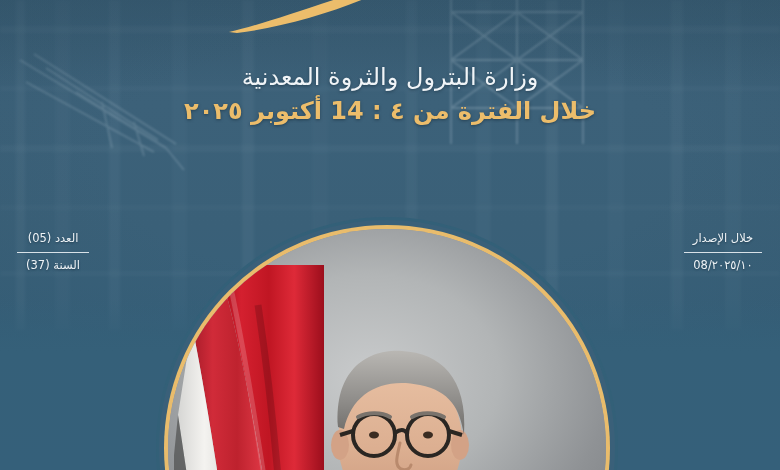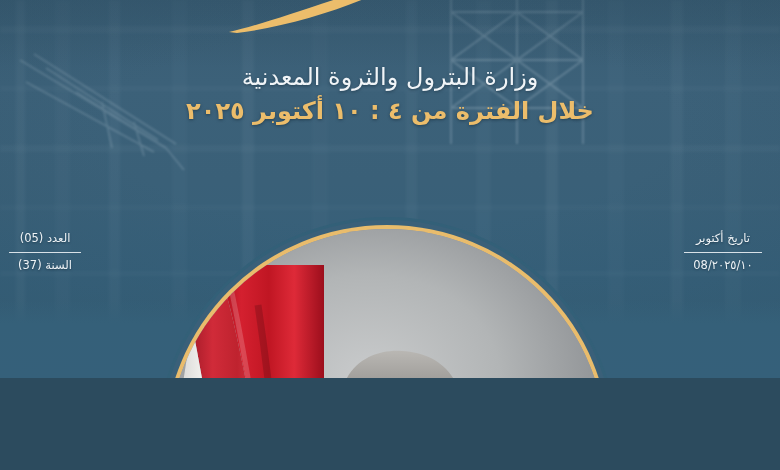--- a/index.html
+++ b/index.html
@@ -8,21 +8,21 @@
     padding: 0;
     background: #2c4b5e;
   }
   body {
     font-family: "DejaVu Sans", "Liberation Sans", sans-serif;
   }
 
   #poster {
     position: relative;
     width: 780px;
-    height: 378px;
+    height: 470px;
     overflow: hidden;
     background: #0f766e;
   }
 
   
   .bg-base {
     position: absolute;
     inset: 0;
     background:
       linear-gradient(180deg,
@@ -134,21 +134,21 @@
   .meta {
     position: absolute;
     top: 231px;
     direction: rtl;
     text-align: center;
     color: #eef3f6;
     font-size: 11.5px;
     line-height: 1.35;
     text-shadow: 0 1px 2px rgba(20,40,55,.5);
   }
-  .meta-left  { left: 6px;  width: 78px; }
+  .meta-left  { left: 14px;  width: 78px; }
   .meta-right { right: 14px; width: 86px; }
   .meta-label { white-space: nowrap; }
   .meta-rule {
     height: 1px;
     background: #eaf0f4;
     margin: 5px auto 5px;
     width: 72px;
     opacity: .9;
   }
   .meta-right .meta-rule { width: 78px; }
@@ -234,31 +234,31 @@
 
   <div class="swoosh">
     <svg width="190" height="60" viewBox="0 0 190 60">
       <path d="M4 58 C 40 50, 100 28, 182 2 C 150 26, 70 52, 12 59 Z" fill="#ecbd6b"></path>
       <ellipse cx="18" cy="10" rx="22" ry="6" fill="#ffffff" transform="rotate(-6 18 10)"></ellipse>
     </svg>
   </div>
 
   <div class="headline">
     <div class="headline-line1">وزارة البترول والثروة المعدنية</div>
-    <div class="headline-line2">خلال الفترة من ٤ : ١٠ أكتوبر ٢٠٢٥</div>
+    <div class="headline-line2">خلال الفترة من ٤ : 14 أكتوبر ٢٠٢٥</div>
   </div>
 
   <div class="meta meta-left">
     <div class="meta-label">العدد (05)</div>
     <div class="meta-rule"></div>
     <div class="meta-value">السنة (37)</div>
   </div>
 
   <div class="meta meta-right">
-    <div class="meta-label">تاريخ أكتوبر</div>
+    <div class="meta-label">خلال الإصدار</div>
     <div class="meta-rule"></div>
     <div class="meta-value">٢٠٢٥/١٠/08</div>
   </div>
 
   <div class="portrait">
     <div class="portrait-bg"></div>
 
     <div class="flag">
       <svg width="150" height="402" viewBox="0 0 150 402">
         <defs>

